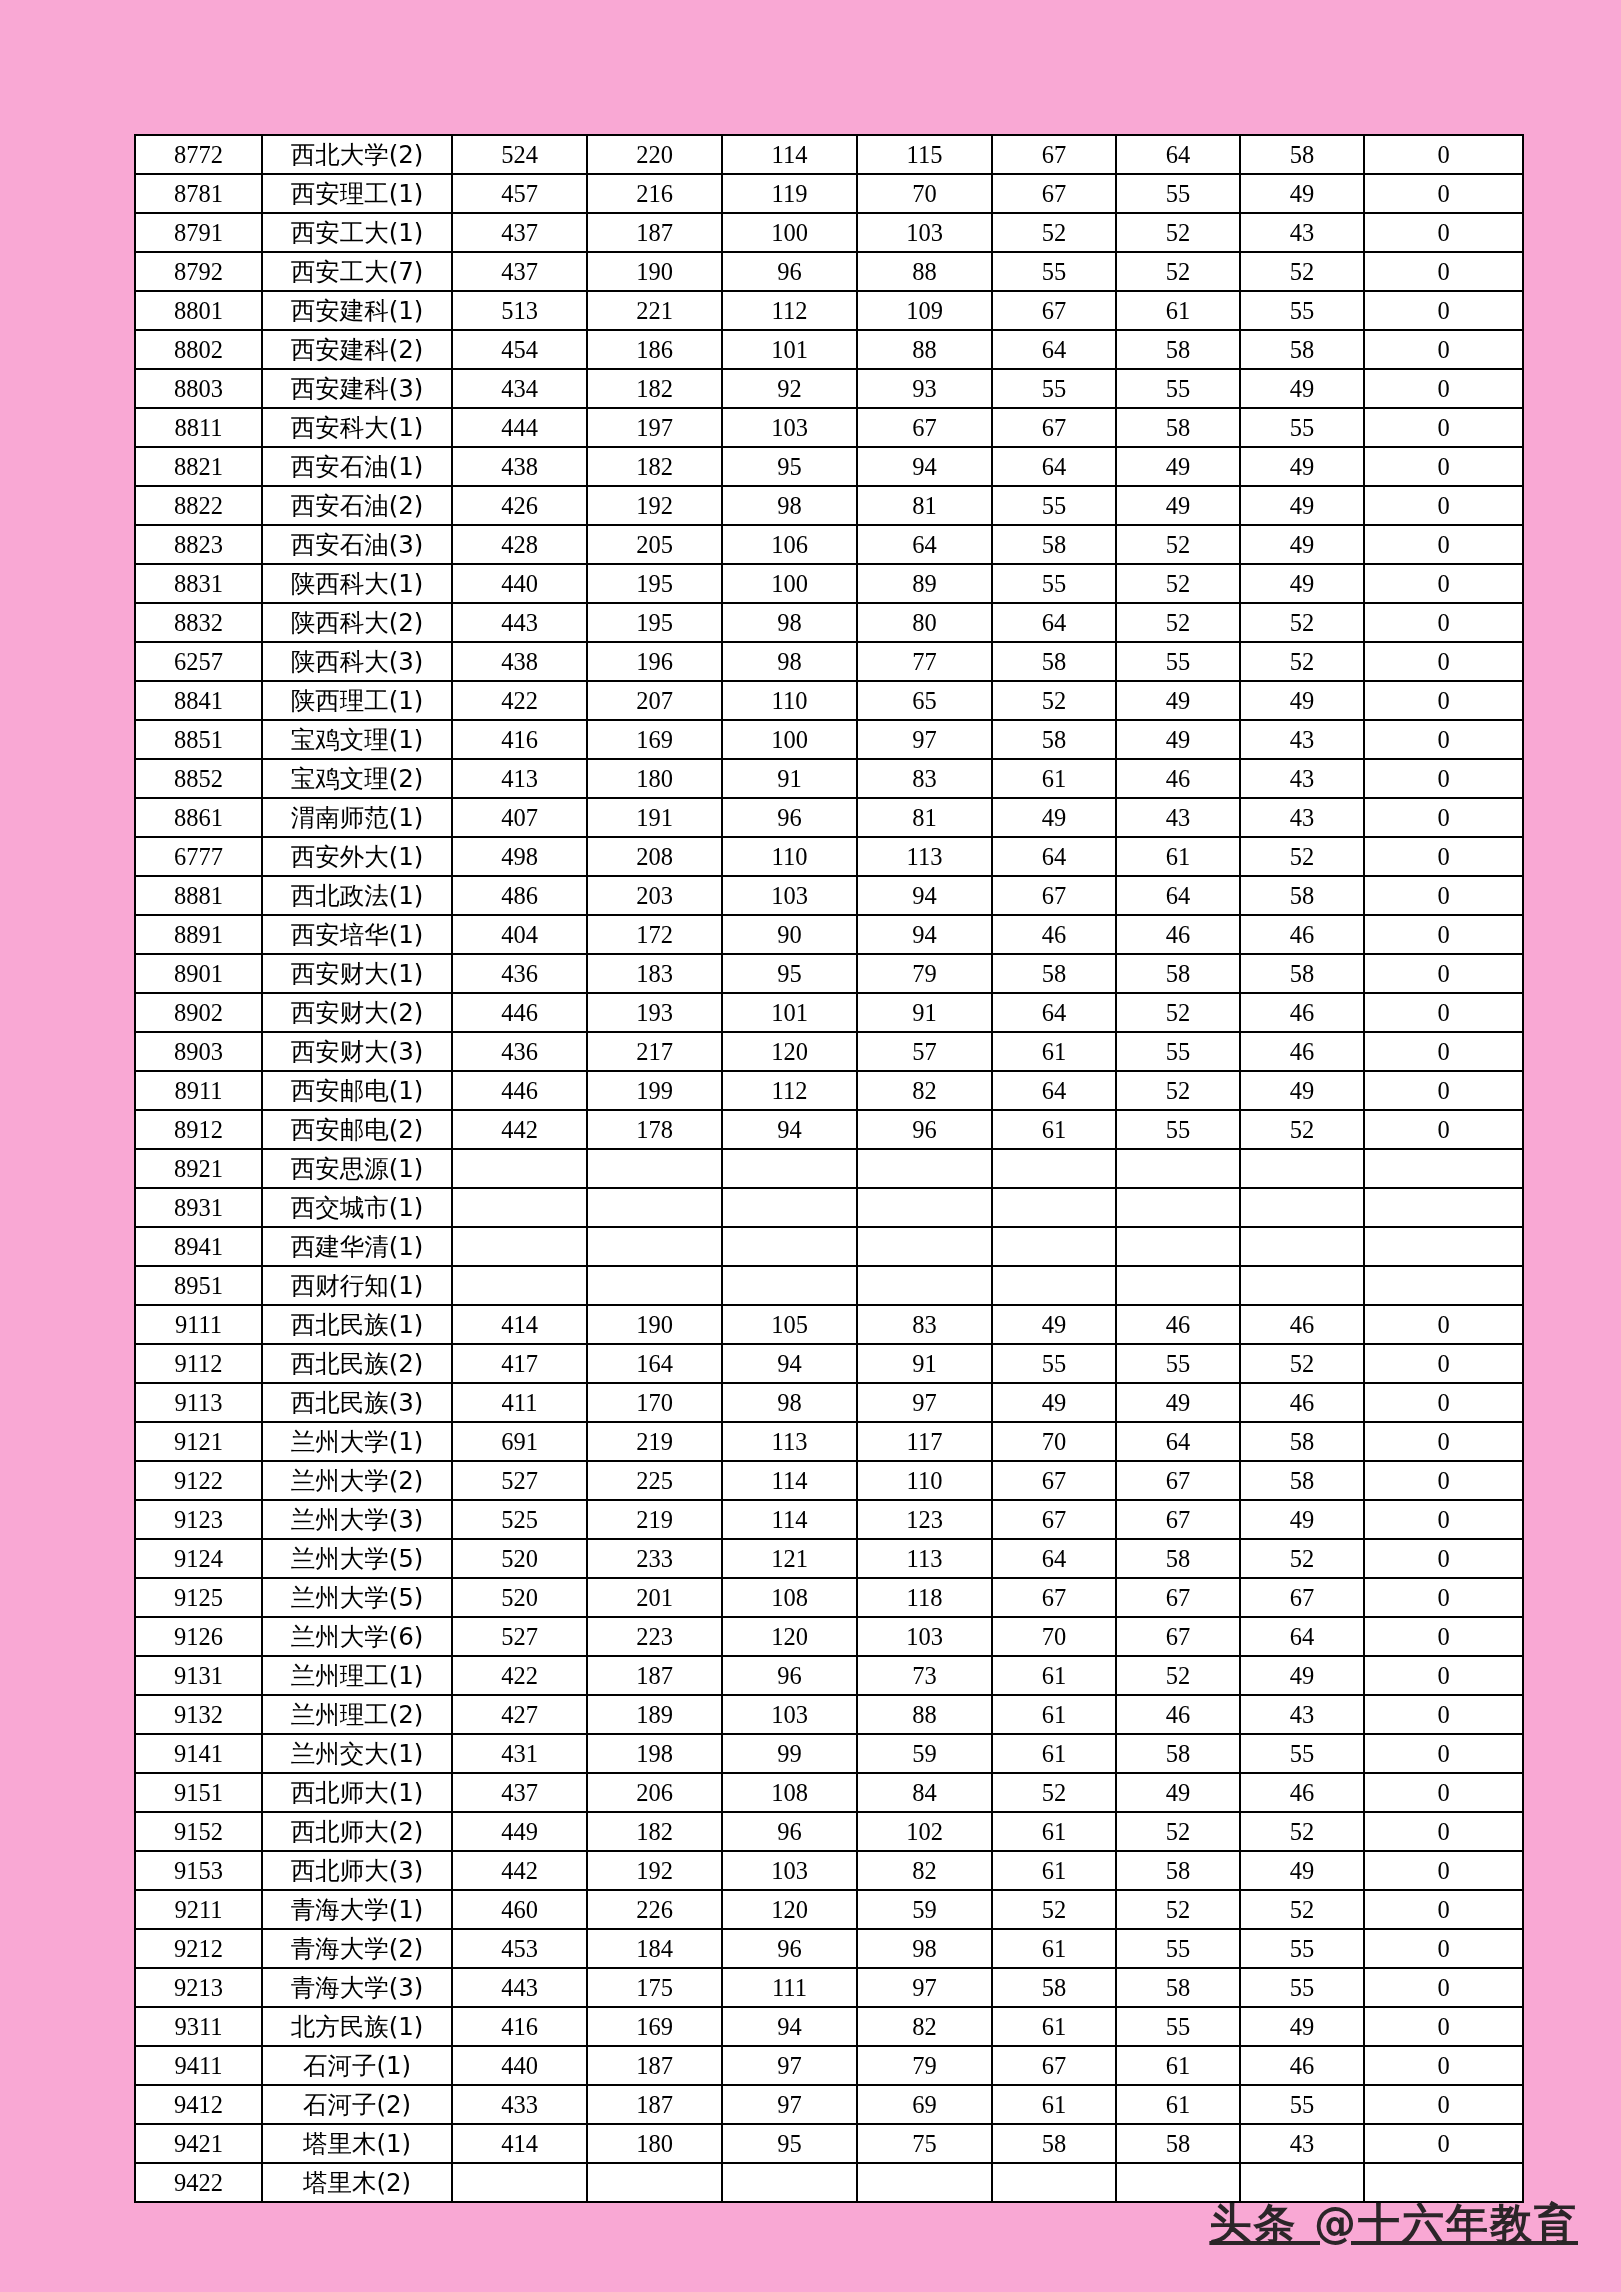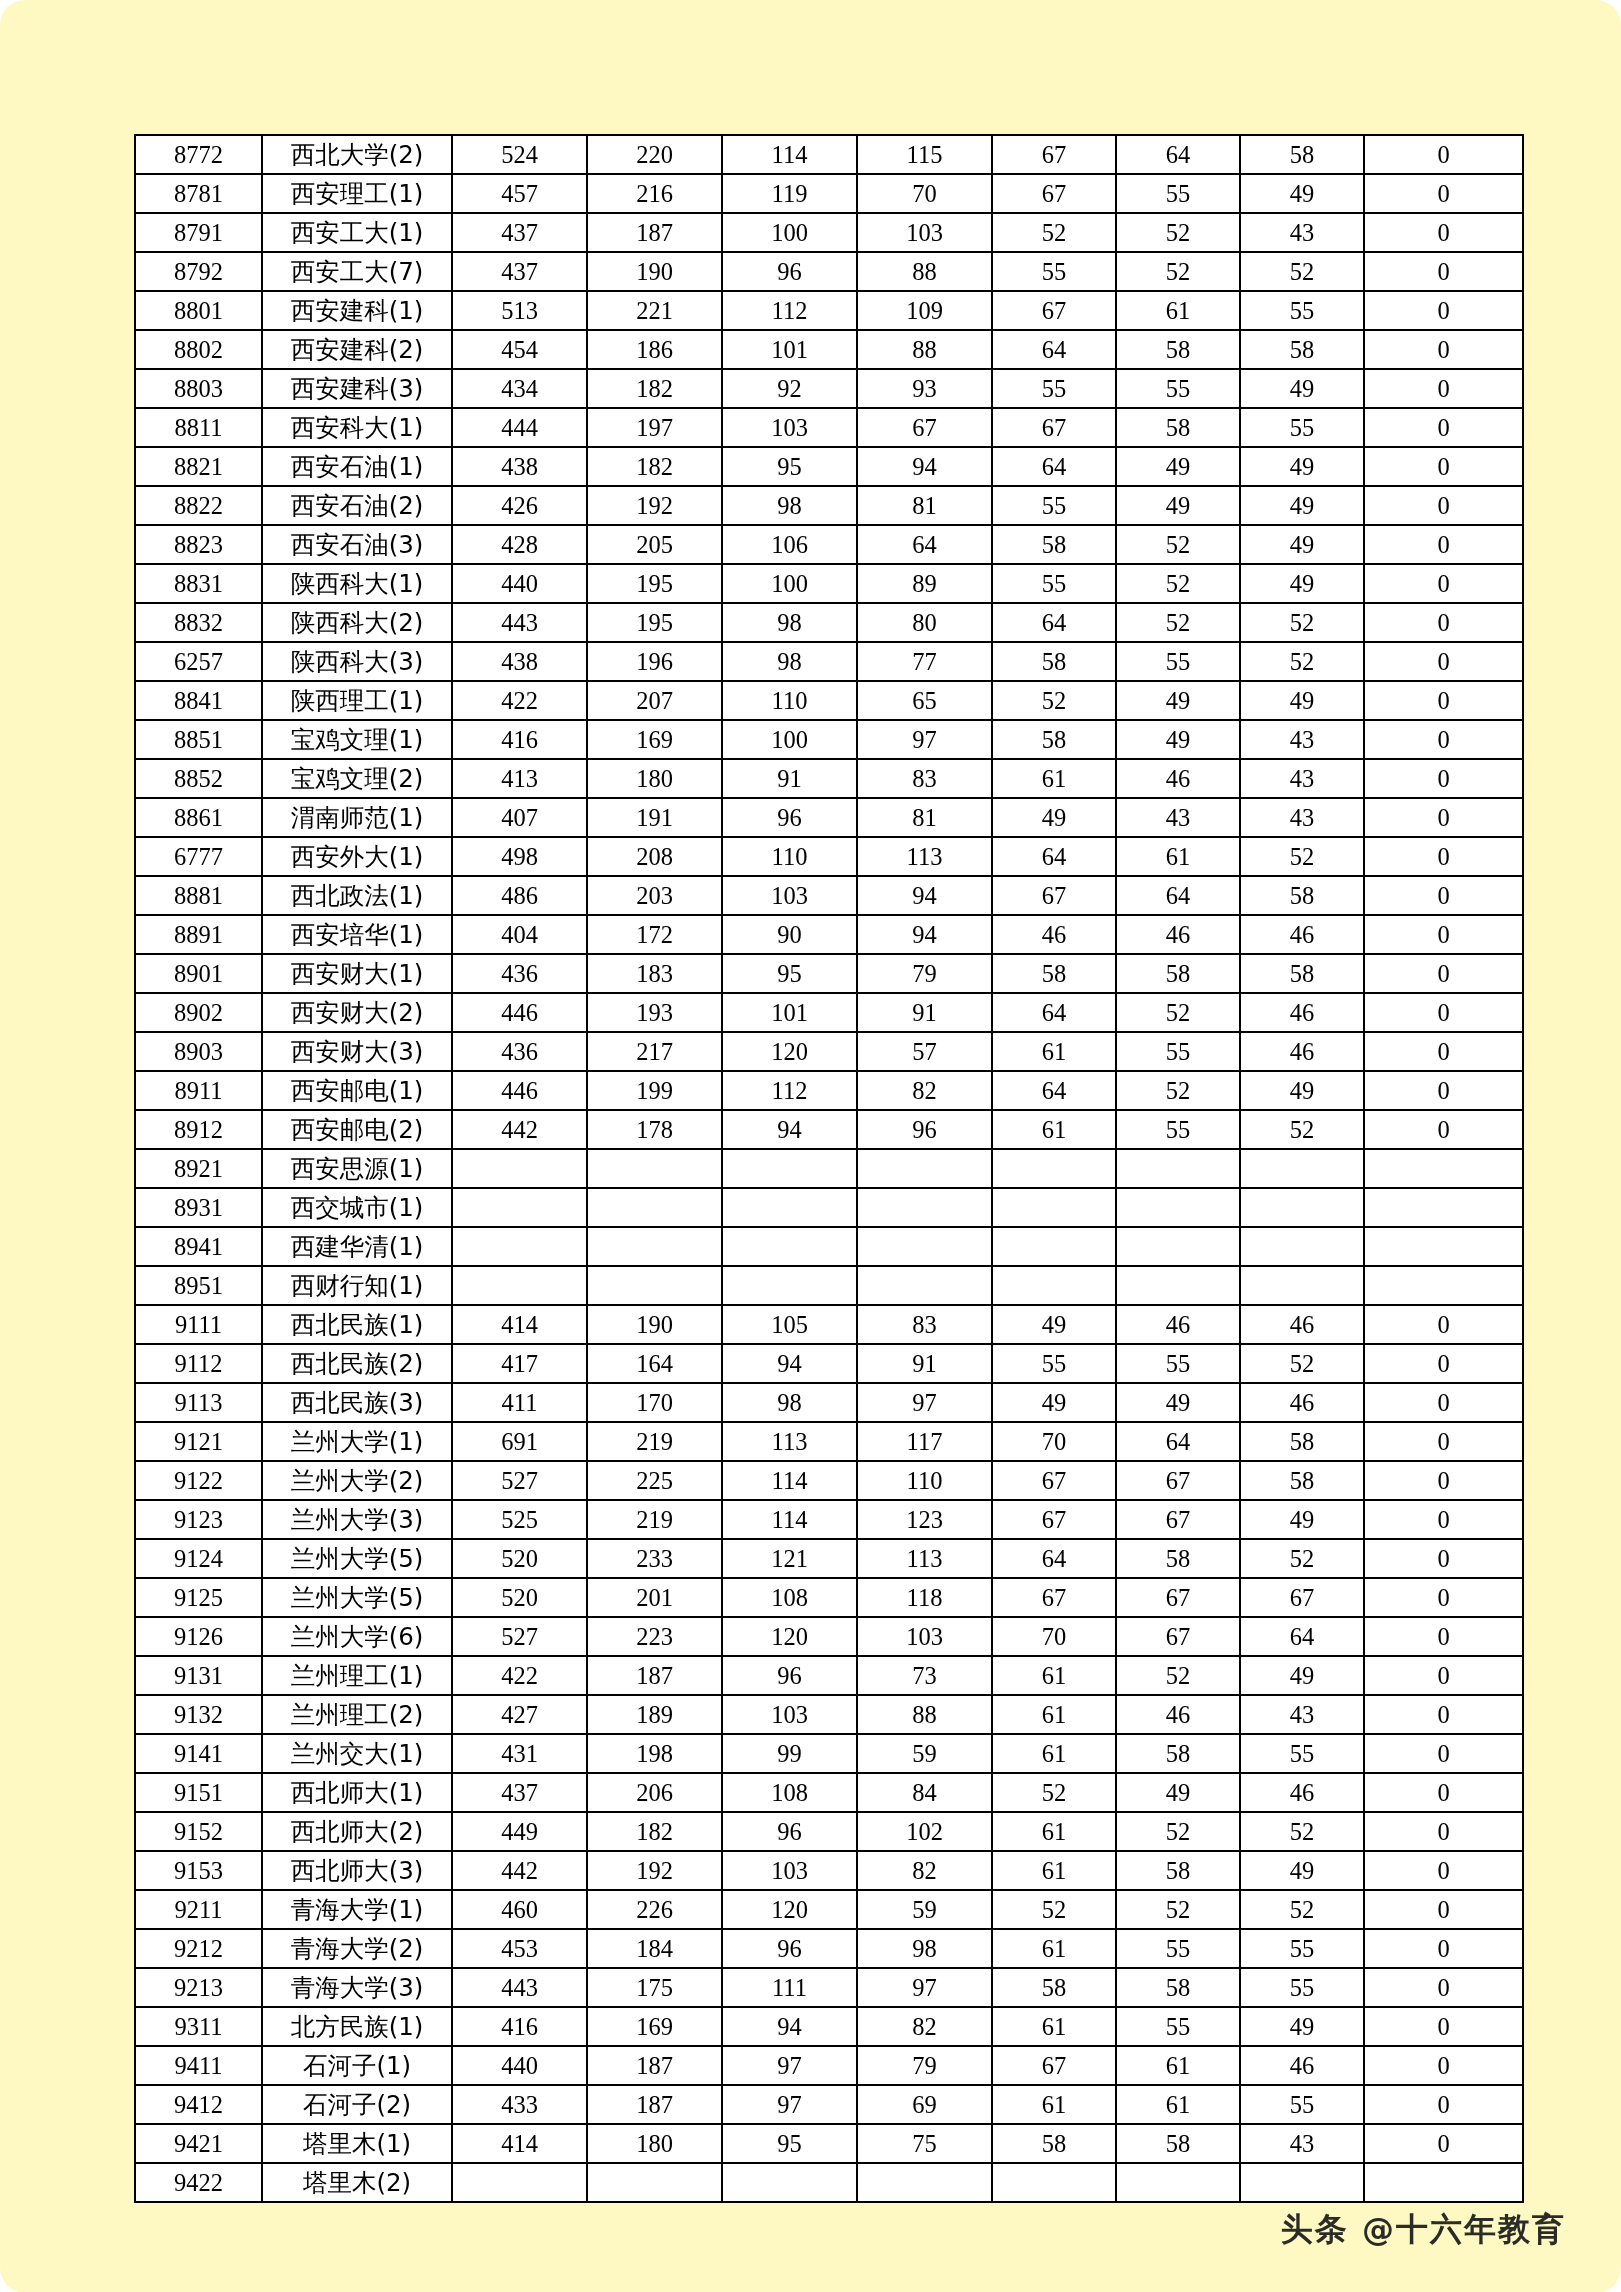--- a/index.html
+++ b/index.html
@@ -13,22 +13,21 @@
     font-family: "Liberation Serif", "DejaVu Serif", serif;
     color: #000000;
     position: relative;
     overflow: hidden;
   }
   .page {
     position: absolute;
     left: 0; top: 0;
     width: 1621px;
     height: 2293px;
-    background: #fef9c3;
-    border-radius: 25px;
+    background: #f9a8d4;
   }
   .table-wrap {
     position: absolute;
     left: 134px;
     top: 134px;
     width: 1353px;
   }
   table.score-table {
     border-collapse: collapse;
     table-layout: fixed;
@@ -48,29 +47,30 @@
     background: #ffffff;
   }
   td.c-code   { width: 125px; }
   td.c-name   { width: 188px; font-family: "DejaVu Sans", "Liberation Sans", sans-serif; font-size: 23.5px; letter-spacing: 0px; margin-top: 6px; }
   td.c-num    { width: 133px; }
   td.c-num6   { width: 122px; }
   td.c-last   { width: 157px; }
 
   .watermark {
     position: absolute;
-    right: 55px;
+    right: 43px;
     bottom: 41px;
     font-family: "DejaVu Sans", "Liberation Sans", sans-serif;
-    font-size: 32px;
+    font-size: 42px;
     font-weight: bold;
     color: #1a1a1a;
     letter-spacing: 2px;
     white-space: nowrap;
     opacity: 0.92;
+    text-decoration: underline;
   }
 </style>
 </head>
 <body>
 
 <div class="page">
 
   <div class="table-wrap">
     <table class="score-table">
       <tbody>

